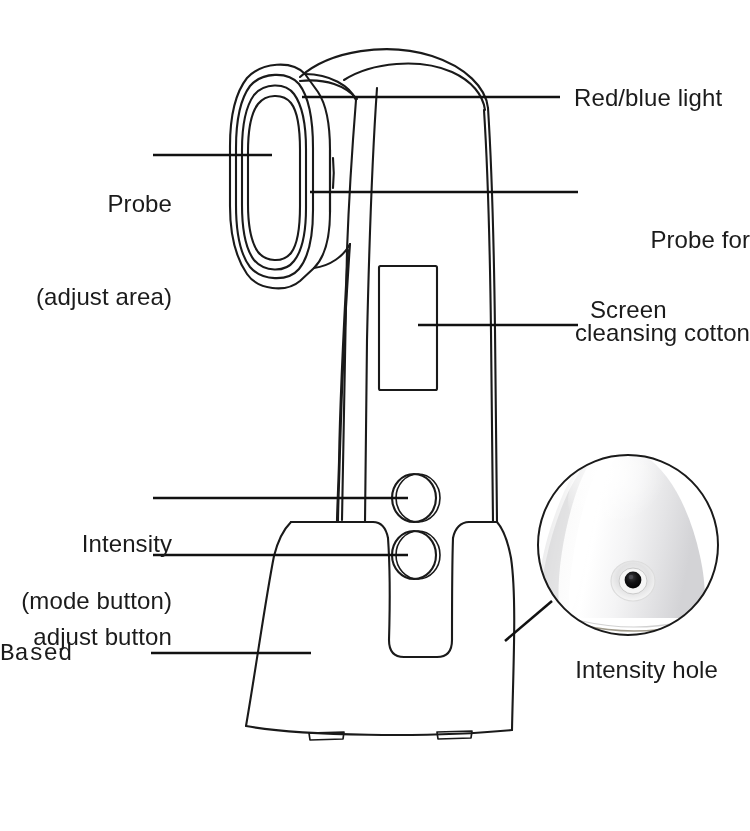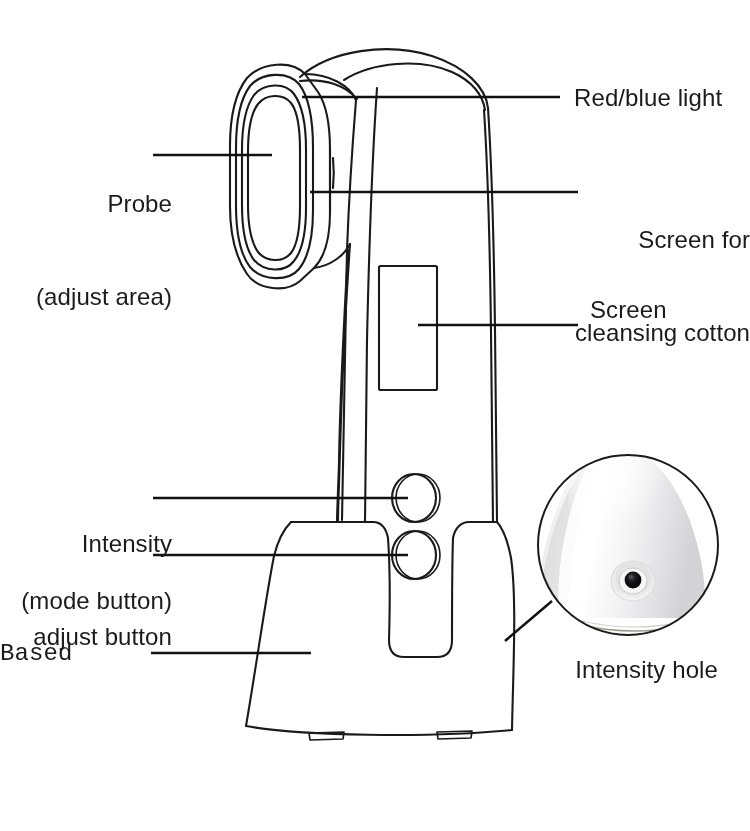--- a/index.html
+++ b/index.html
@@ -257,21 +257,21 @@
   </svg>
 
   <div class="callout-label lbl-center" style="left:0px; top:128px; width:172px;">
     <div>Probe</div>
     <div>(adjust area)</div>
   </div>
 
   <div class="callout-label lbl-right" style="left:574px; top:83px;">Red/blue light</div>
 
   <div class="callout-label lbl-center" style="left:575px; top:164px; width:175px;">
-    <div>Screen for</div>
+    <div>Probe for</div>
     <div>cleansing cotton</div>
   </div>
 
   <div class="callout-label lbl-right" style="left:590px; top:295px;">Screen</div>
 
   <div class="callout-label lbl-center" style="left:0px; top:468px; width:172px;">
     <div>Intensity</div>
     <div>adjust button</div>
   </div>
 

